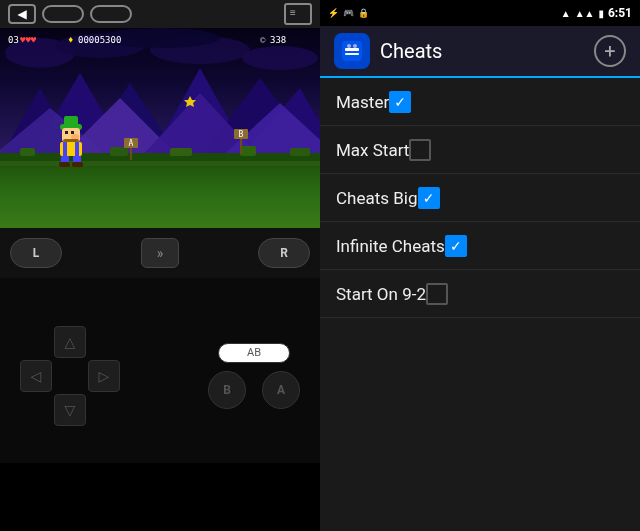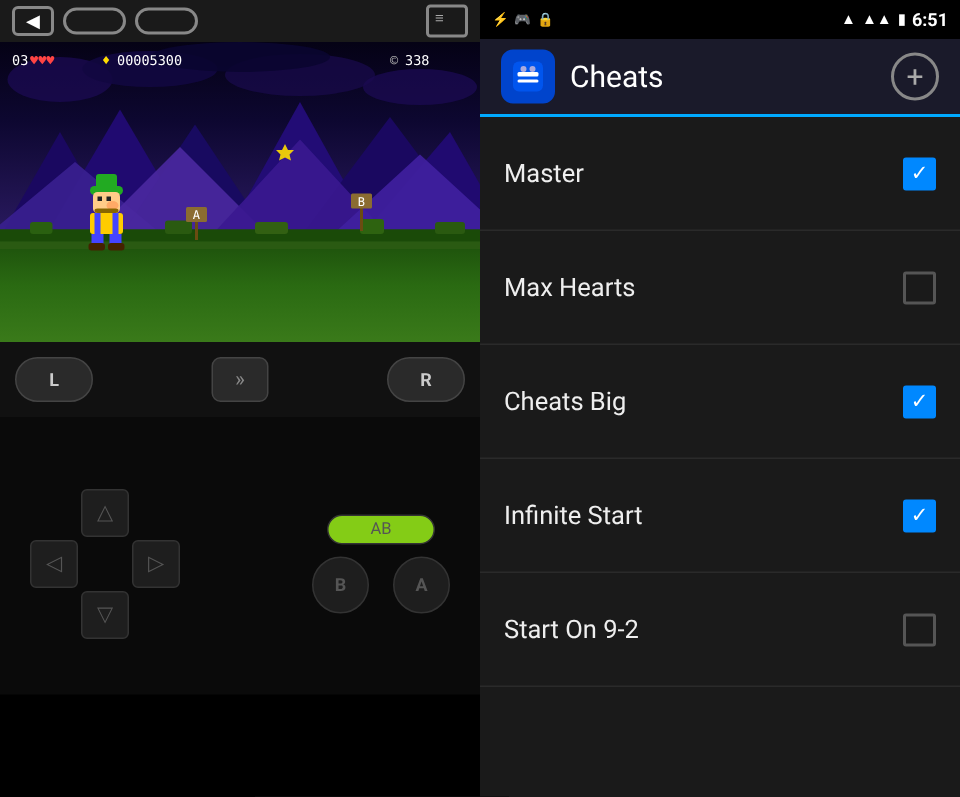--- a/index.html
+++ b/index.html
@@ -183,21 +183,21 @@
       display: flex;
       flex-direction: column;
       gap: 8px;
       align-items: center;
       margin-top: 10px;
     }
 
     .ab-oval {
       width: 72px;
       height: 20px;
-      background: #84cc16;
+      background: #ffffff;
       border: 1px solid #333;
       border-radius: 20px;
       display: flex;
       align-items: center;
       justify-content: center;
       color: #555;
       font-size: 11px;
     }
 
     .action-row {
@@ -305,24 +305,23 @@
       cursor: pointer;
     }
 
     
     .cheats-list {
       flex: 1;
       background: #1a1a1a;
     }
 
     .cheat-item {
-      height: 76px;
-      display: flex;
-      align-items: center;
-      justify-content: space-between;
+      height: 48px;
+      display: flex;
+      align-items: center;
       padding: 0 16px;
       border-bottom: 1px solid #2a2a2a;
       cursor: pointer;
     }
 
     .cheat-label {
       color: #eee;
       font-size: 17px;
       font-weight: 400;
     }
@@ -552,29 +551,29 @@
       <span>+</span>
     </div>
   </div>
 
   <div class="cheats-list" id="cheats-container">
   <div class="cheat-item">
         <span class="cheat-label">Master</span>
         <div class="checkbox checked">✓</div>
       </div>
       <div class="cheat-item">
-        <span class="cheat-label">Max Hearts</span>
+        <span class="cheat-label">Max Start</span>
         <div class="checkbox"></div>
       </div>
       <div class="cheat-item">
         <span class="cheat-label">Cheats Big</span>
         <div class="checkbox checked">✓</div>
       </div>
       <div class="cheat-item">
-        <span class="cheat-label">Infinite Start</span>
+        <span class="cheat-label">Infinite Cheats</span>
         <div class="checkbox checked">✓</div>
       </div>
       <div class="cheat-item">
         <span class="cheat-label">Start On 9-2</span>
         <div class="checkbox"></div>
       </div>
     </div>
 
 </div>
 

